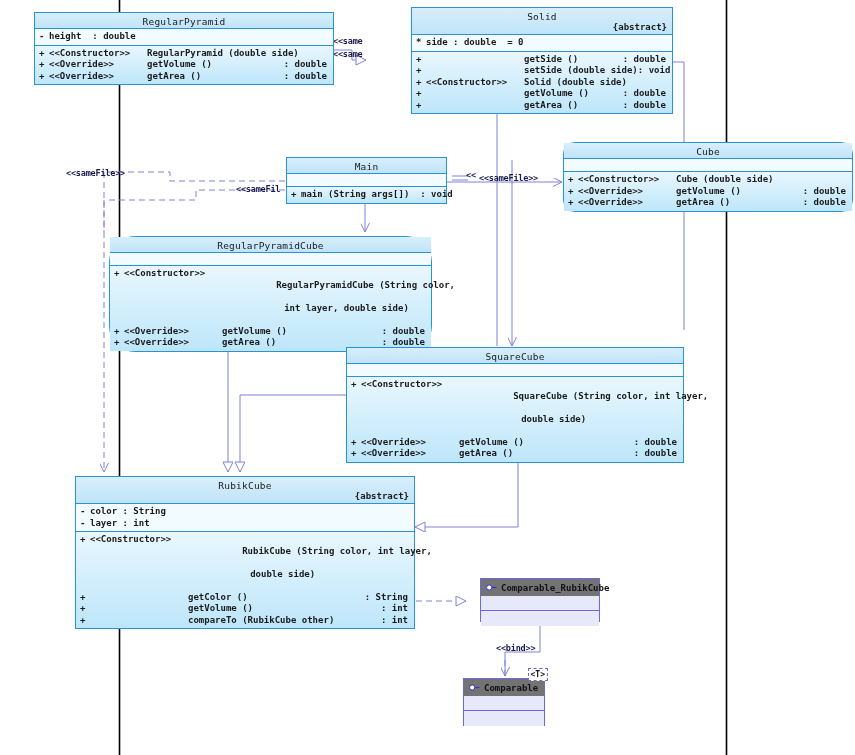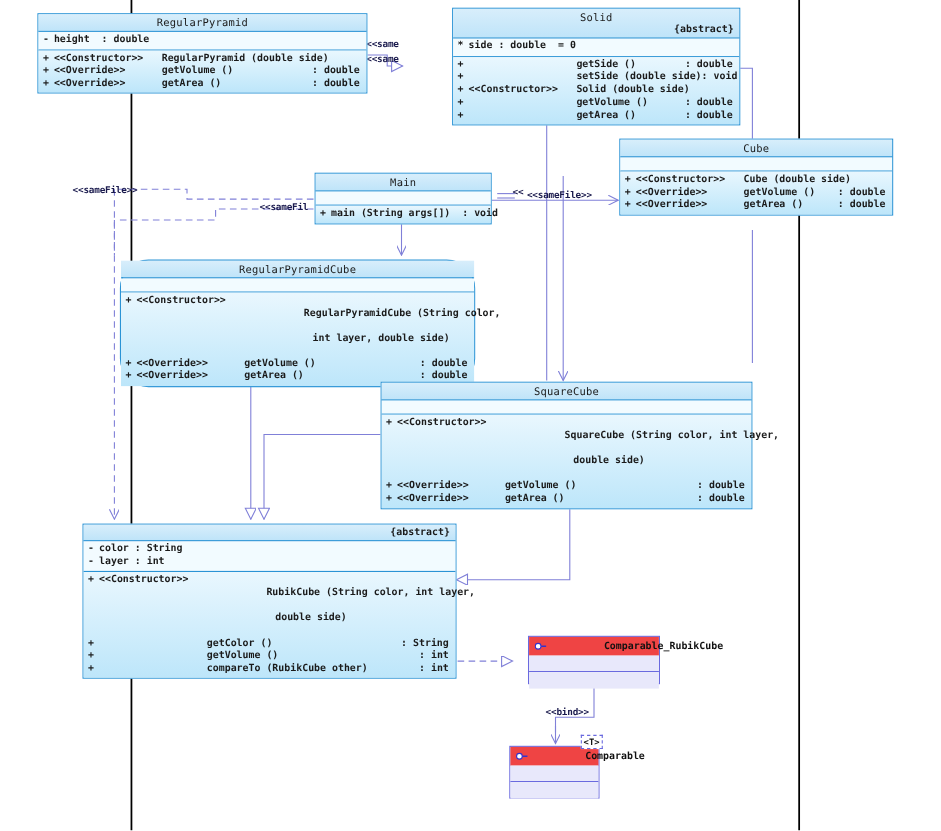--- a/index.html
+++ b/index.html
@@ -99,27 +99,26 @@
     border-bottom: 1px solid #6a6adf;
     background: #e8e8fb;
     box-sizing: border-box;
     height: 15px;
   }
   .uml-iface .isect:last-child { border-bottom: none; }
   .uml-iface .ihdr {
     display: flex;
     align-items: center;
     height: 17px;
-    background: #ef4444;
+    background: #737373;
     padding-left: 5px;
     font-size: 9px;
     font-weight: bold;
     color: #111;
     white-space: pre;
-    gap: 48px;
   }
   .lollipop { flex: none; margin-right: 4px; display: block; }
   .tparam {
     position: absolute;
     right: -4px;
     top: -11px;
     border: 1px dashed #6a6adf;
     background: #ffffff;
     font-size: 8px;
     font-weight: bold;
@@ -291,21 +290,21 @@
       </div>
       <div class="feat">
         <span class="vis">+</span>
         <span class="ster"></span>
         <span class="nm">getArea ()</span>
         <span class="ty">: double</span>
       </div>
     </div>
   </div>
 
-  <div class="uml-class" style="left:563px; top:126px; width:249px;">
+  <div class="uml-class" style="left:563px; top:142px; width:290px;border-radius:12px;">
     <div class="sect hdr">
       <div class="cname">Cube</div>
     </div>
     <div class="sect attrs empty-sect"></div>
     <div class="sect ops">
       <div class="feat">
         <span class="vis">+</span>
         <span class="ster">&lt;&lt;Constructor&gt;&gt;</span>
         <span class="nm">Cube (double side)</span>
         <span class="ty"></span>
@@ -391,20 +390,21 @@
         <span class="vis">+</span>
         <span class="ster">&lt;&lt;Override&gt;&gt;</span>
         <span class="nm">getArea ()</span>
         <span class="ty">: double</span>
       </div>
     </div>
   </div>
 
   <div class="uml-class" style="left:75px; top:476px; width:340px;">
     <div class="sect hdr">
+      <div class="cname">RubikCube</div>
       <div class="abstract">{abstract}</div>
     </div>
     <div class="sect attrs">
       <div class="feat attr">
         <span class="vis">-</span>
         <span class="cont">color : String</span>
       </div>
       <div class="feat attr">
         <span class="vis">-</span>
         <span class="cont">layer : int</span>

